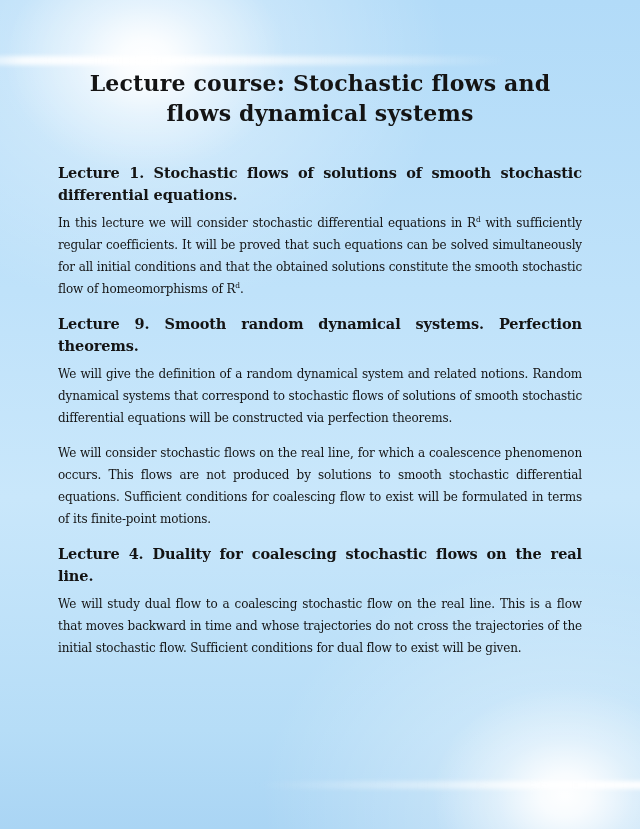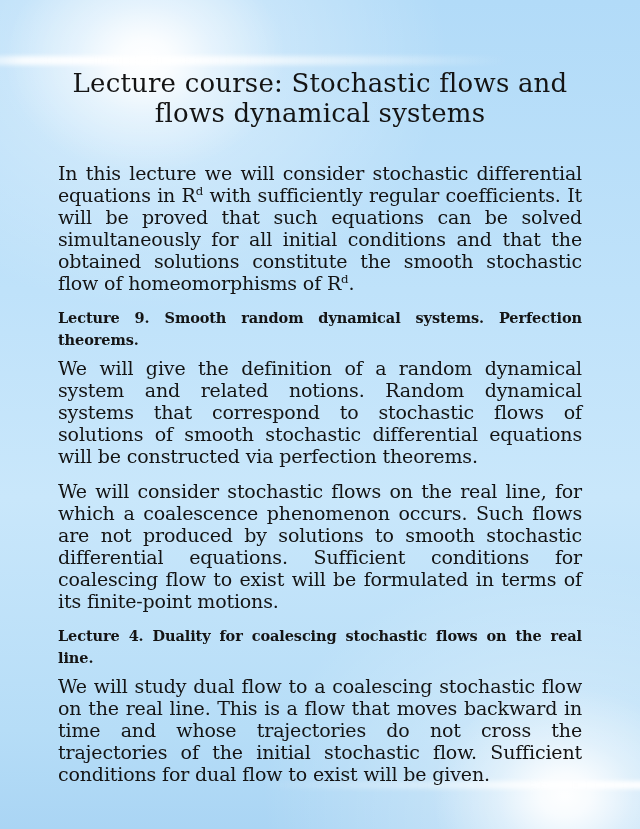--- a/index.html
+++ b/index.html
@@ -36,37 +36,37 @@
     border-radius: 4px;
     background: linear-gradient(90deg, rgba(255,255,255,0) 0%, rgba(255,255,255,0.45) 45%, rgba(255,255,255,0.95) 74%, rgba(255,255,255,0.9) 100%);
     filter: blur(2px);
   }
   .content {
     position: absolute;
     left: 58px; right: 58px; top: 68px;
     z-index: 2;
   }
   .title {
-    font-size: 26px;
-    font-weight: normal;
+    font-size: 22px;
+    font-weight: bold;
     line-height: 30px;
     text-align: center;
     margin: 0 0 34px 0;
     letter-spacing: 0.2px;
   }
   .lecture-heading {
     font-size: 14.5px;
     font-weight: bold;
     line-height: 22px;
     text-align: justify;
     margin: 0 0 6px 0;
     letter-spacing: -0.1px;
   }
   .lecture-body {
-    font-size: 19px;
+    font-size: 12px;
     line-height: 22px;
     text-align: justify;
     margin: 0 0 13px 0;
     letter-spacing: -0.15px;
   }
   .lecture-body sup { font-size: 0.62em; line-height: 0; }
 </style>
 </head>
 <body>
 
@@ -75,30 +75,31 @@
   <div class="glow glow-tl"></div>
   <div class="streak streak-tl"></div>
   <div class="glow glow-br"></div>
   <div class="streak streak-br"></div>
 
   <div class="content">
 
     <h1 class="title"><span>Lecture course: Stochastic flows and</span><br><span>flows dynamical systems</span></h1>
 
     <section>
+      <p class="lecture-heading">Lecture 1. Stochastic flows of solutions of smooth stochastic differential equations.</p>
       <p class="lecture-body"><span>In this lecture we will consider stochastic differential equations in R</span><sup>d</sup><span> with sufficiently regular coefficients. It will be proved that such equations can be solved simultaneously for all initial conditions and that the obtained solutions constitute the smooth stochastic flow of homeomorphisms of R</span><sup>d</sup><span>.</span></p>
     </section>
 
     <section>
       <p class="lecture-heading">Lecture 9. Smooth random dynamical systems. Perfection theorems.</p>
       <p class="lecture-body"><span>We will give the definition of a random dynamical system and related notions. Random dynamical systems that correspond to stochastic flows of solutions of smooth stochastic differential equations will be constructed via perfection theorems.</span></p>
     </section>
 
     <section>
-      <p class="lecture-body"><span>We will consider stochastic flows on the real line, for which a coalescence phenomenon occurs. Such flows are not produced by solutions to smooth stochastic differential equations. Sufficient conditions for coalescing flow to exist will be formulated in terms of its finite-point motions.</span></p>
+      <p class="lecture-body"><span>We will consider stochastic flows on the real line, for which a coalescence phenomenon occurs. This flows are not produced by solutions to smooth stochastic differential equations. Sufficient conditions for coalescing flow to exist will be formulated in terms of its finite-point motions.</span></p>
     </section>
 
     <section>
       <p class="lecture-heading">Lecture 4. Duality for coalescing stochastic flows on the real line.</p>
       <p class="lecture-body"><span>We will study dual flow to a coalescing stochastic flow on the real line. This is a flow that moves backward in time and whose trajectories do not cross the trajectories of the initial stochastic flow. Sufficient conditions for dual flow to exist will be given.</span></p>
     </section>
 
   </div>
 </div>
 

